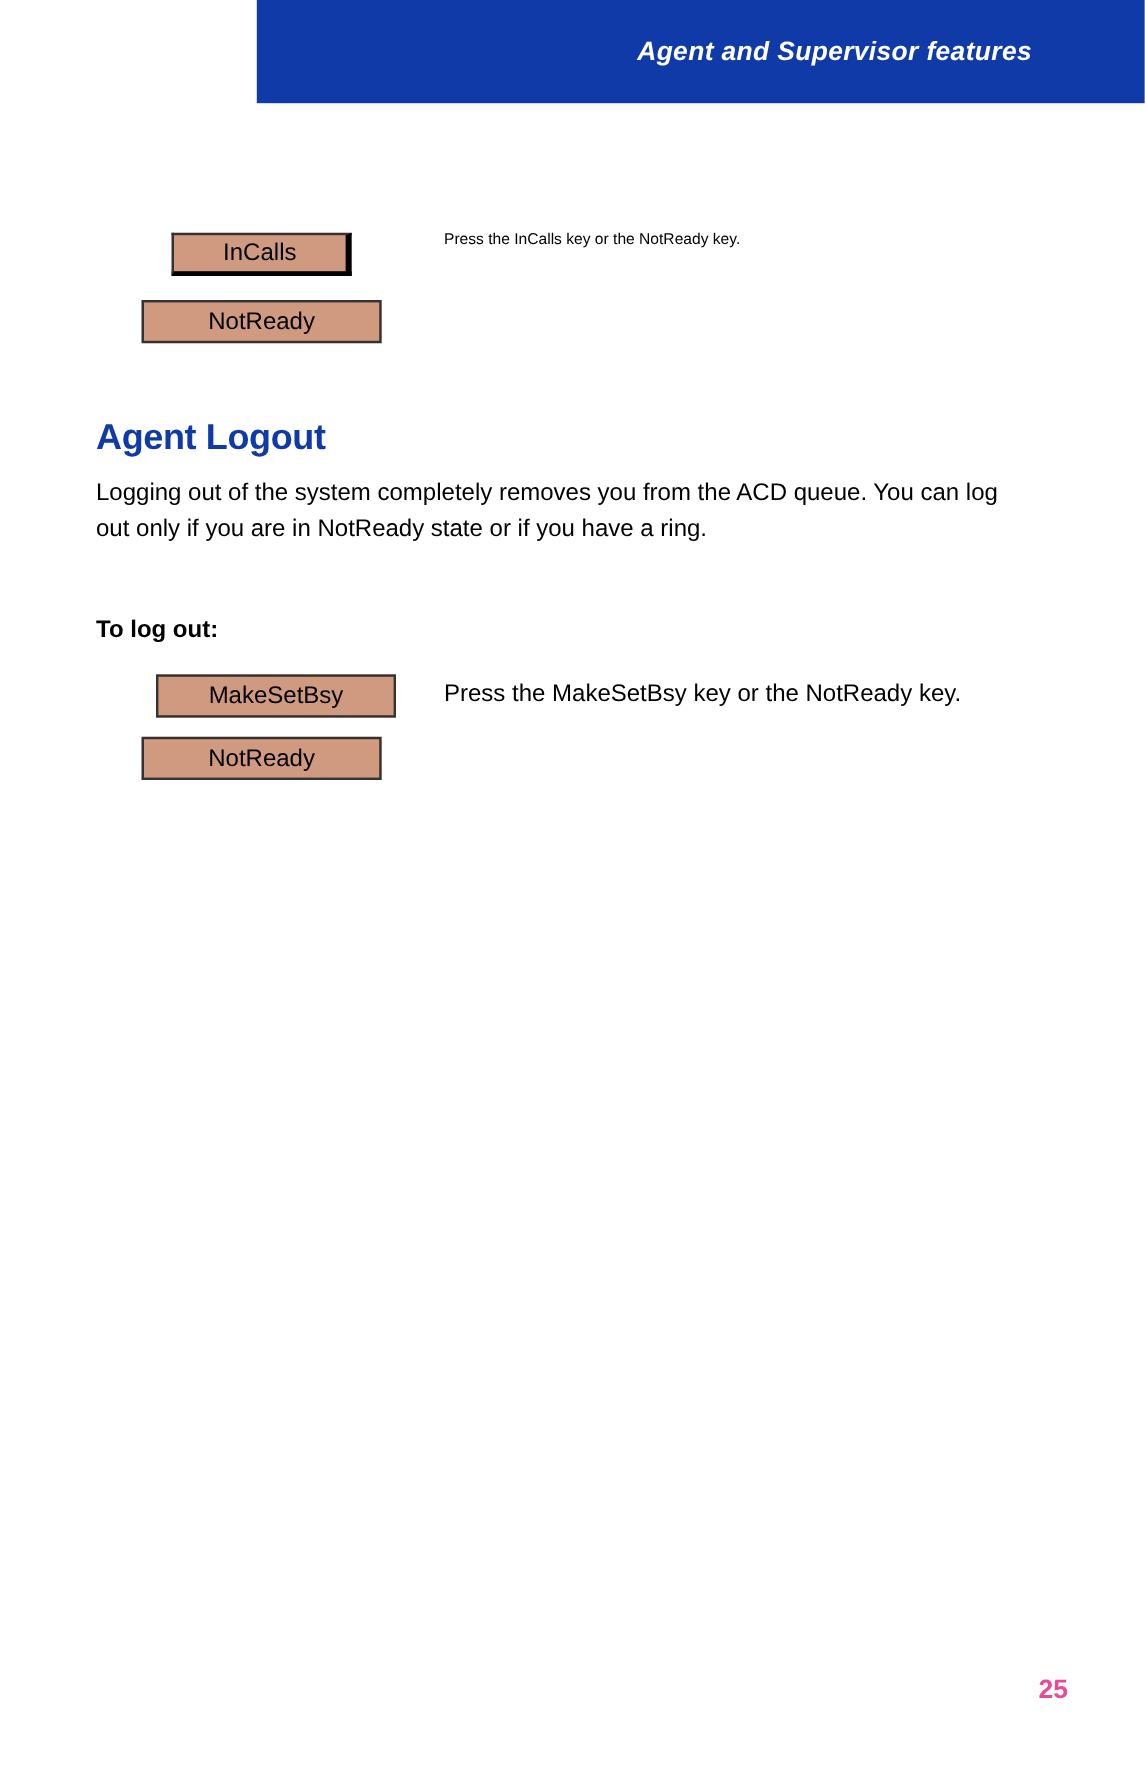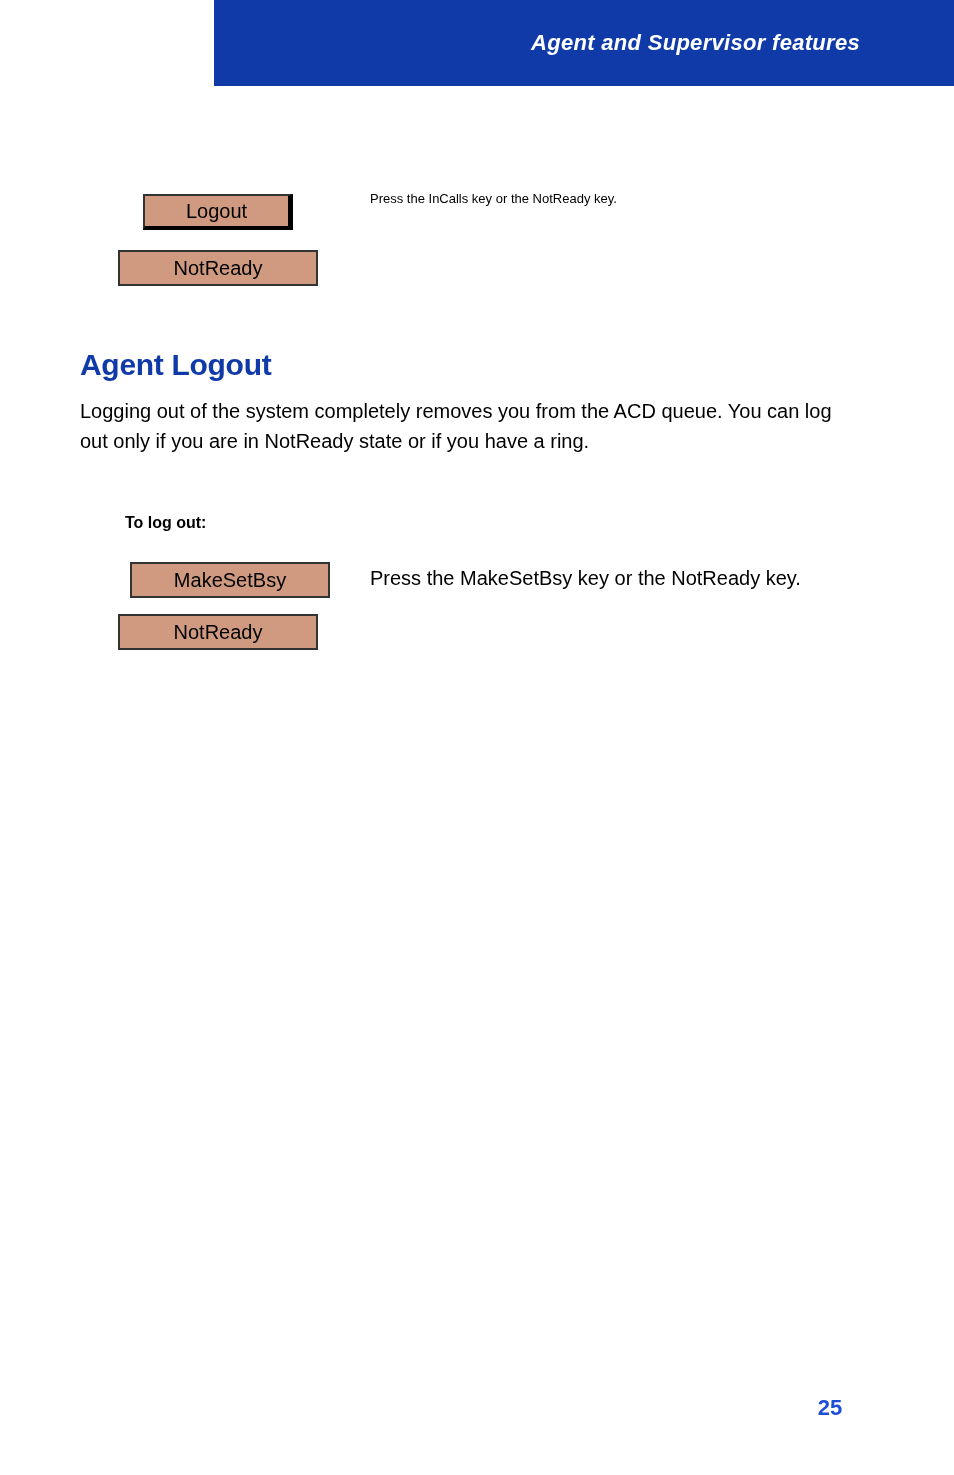--- a/index.html
+++ b/index.html
@@ -119,59 +119,58 @@
     font-size: 20px;
     line-height: 1.5;
     color: #000;
   }
 
   .logout-sub {
     position: absolute;
     left: 80px;
     top: 428px;
     width: 780px;
-    font-size: 16px;
+    font-size: 20px;
     font-weight: bold;
     color: #000;
-    margin-left: 45px;
   }
 
   .logout-step-1 {
     position: absolute;
     left: 370px;
     top: 478px;
     width: 490px;
     font-size: 20px;
     line-height: 1.4;
     color: #000;
   }
 
   .page-number {
     position: absolute;
     left: 770px;
     bottom: 54px;
     width: 120px;
-    text-align: center;
-    color: #1d4ed8;
+    text-align: right;
+    color: #ec4899;
     font-weight: bold;
     font-size: 22px;
   }
 </style>
 </head>
 <body>
 
 <div class="header-band">
   <span class="header-title">Agent and Supervisor features</span>
 </div>
 
 <div class="content">
 
 
   <div class="key-btn incalls-btn">
-    <span>Logout</span>
+    <span>InCalls</span>
   </div>
   <div class="key-btn notready-btn-1">
     <span>NotReady</span>
   </div>
 
   <div class="side-text-1">Press the InCalls key or the NotReady key.</div>
 
   <div class="section-title">Agent Logout</div>
 
   <div class="logout-intro">Logging out of the system completely removes you from the ACD queue. You can log out only if you are in NotReady state or if you have a ring.</div>

